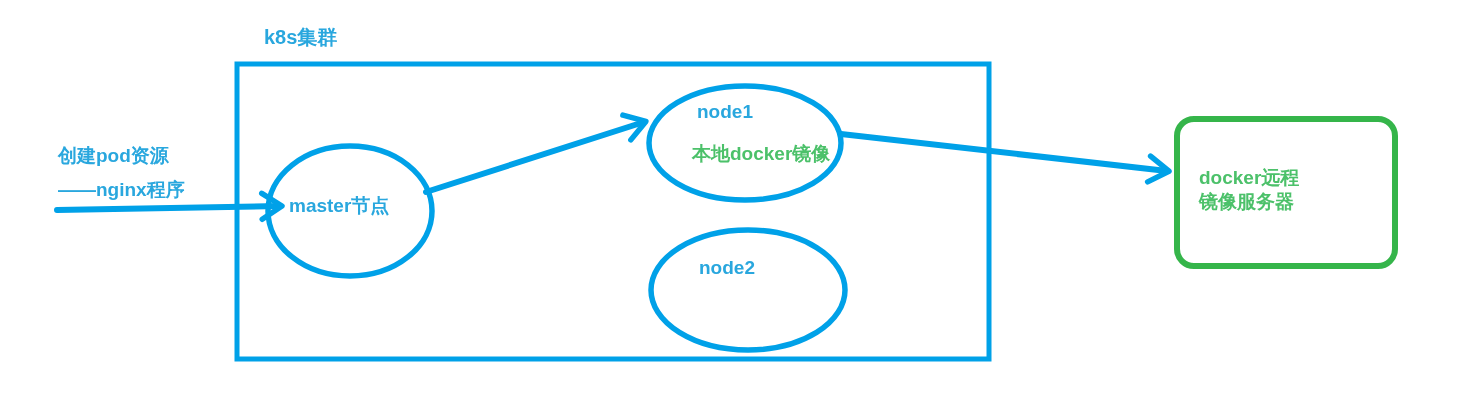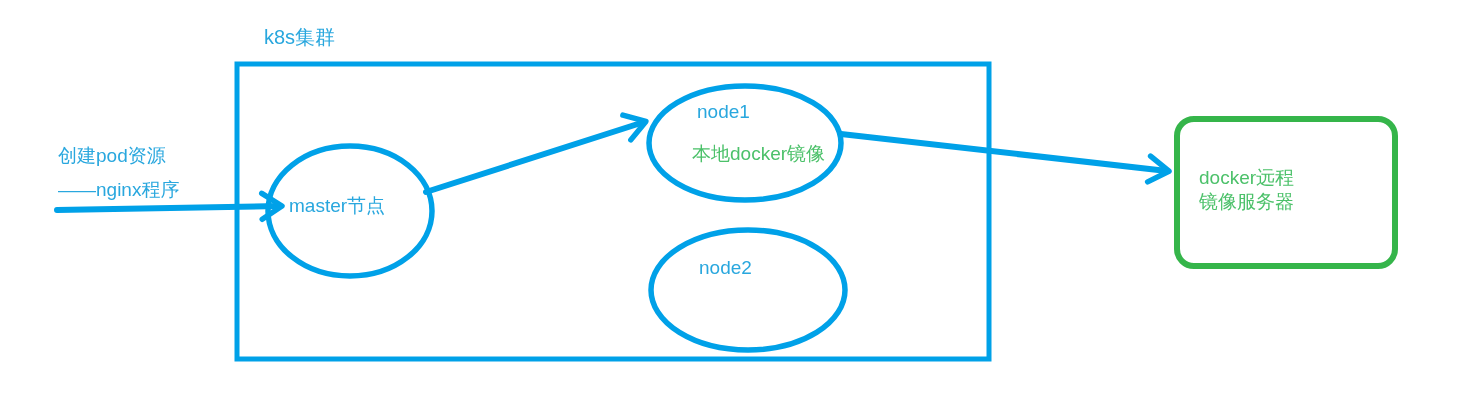--- a/index.html
+++ b/index.html
@@ -10,20 +10,21 @@
     --bg:#ffffff;
   }
   html,body{margin:0;padding:0;background:var(--bg);}
   .canvas{
     position:relative;
     width:1460px;
     height:419px;
     background:var(--bg);
     overflow:hidden;
     font-family:"Liberation Sans",sans-serif;
+    font-weight:bold;
   }
   svg{display:block;width:1460px;height:419px;}
   .cluster-box{fill:none;stroke:var(--blue);stroke-width:5;}
   .node-ellipse{fill:none;stroke:var(--blue);stroke-width:5.5;}
   .edge{fill:none;stroke:var(--blue);stroke-width:6;stroke-linecap:round;}
   .arrowhead-path{fill:none;stroke:var(--blue);stroke-width:5.5;stroke-linecap:round;stroke-linejoin:round;}
   .registry-box{fill:none;stroke:var(--green);stroke-width:6;}
   text{font-family:"Liberation Sans",sans-serif;font-size:19px;}
   .t-blue{fill:var(--blue-text);}
   .t-green{fill:var(--green-text);}

